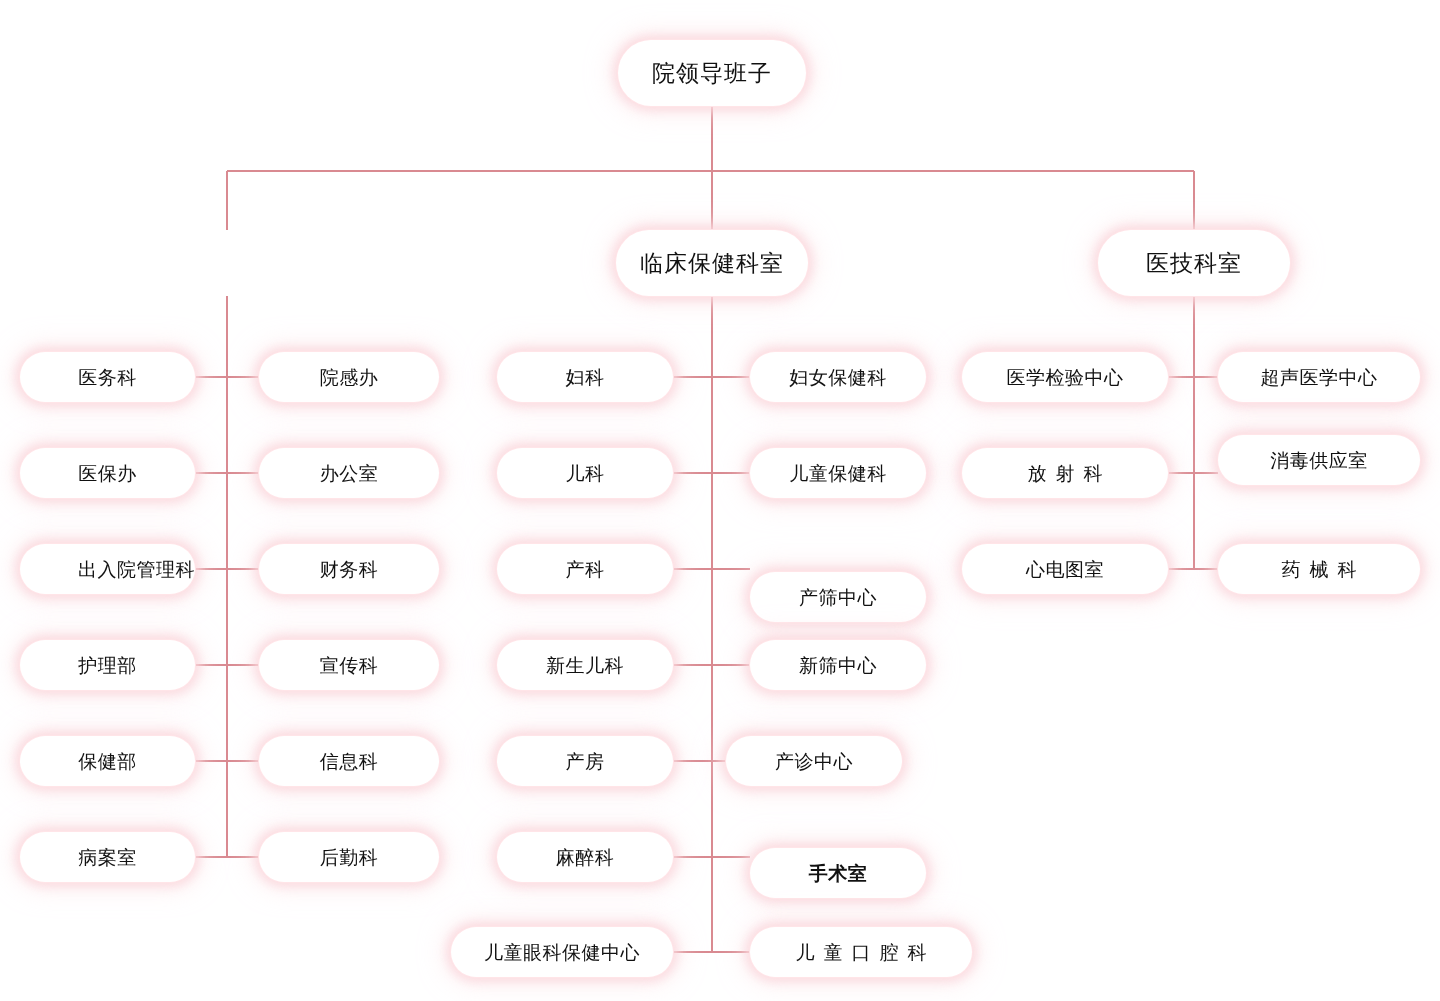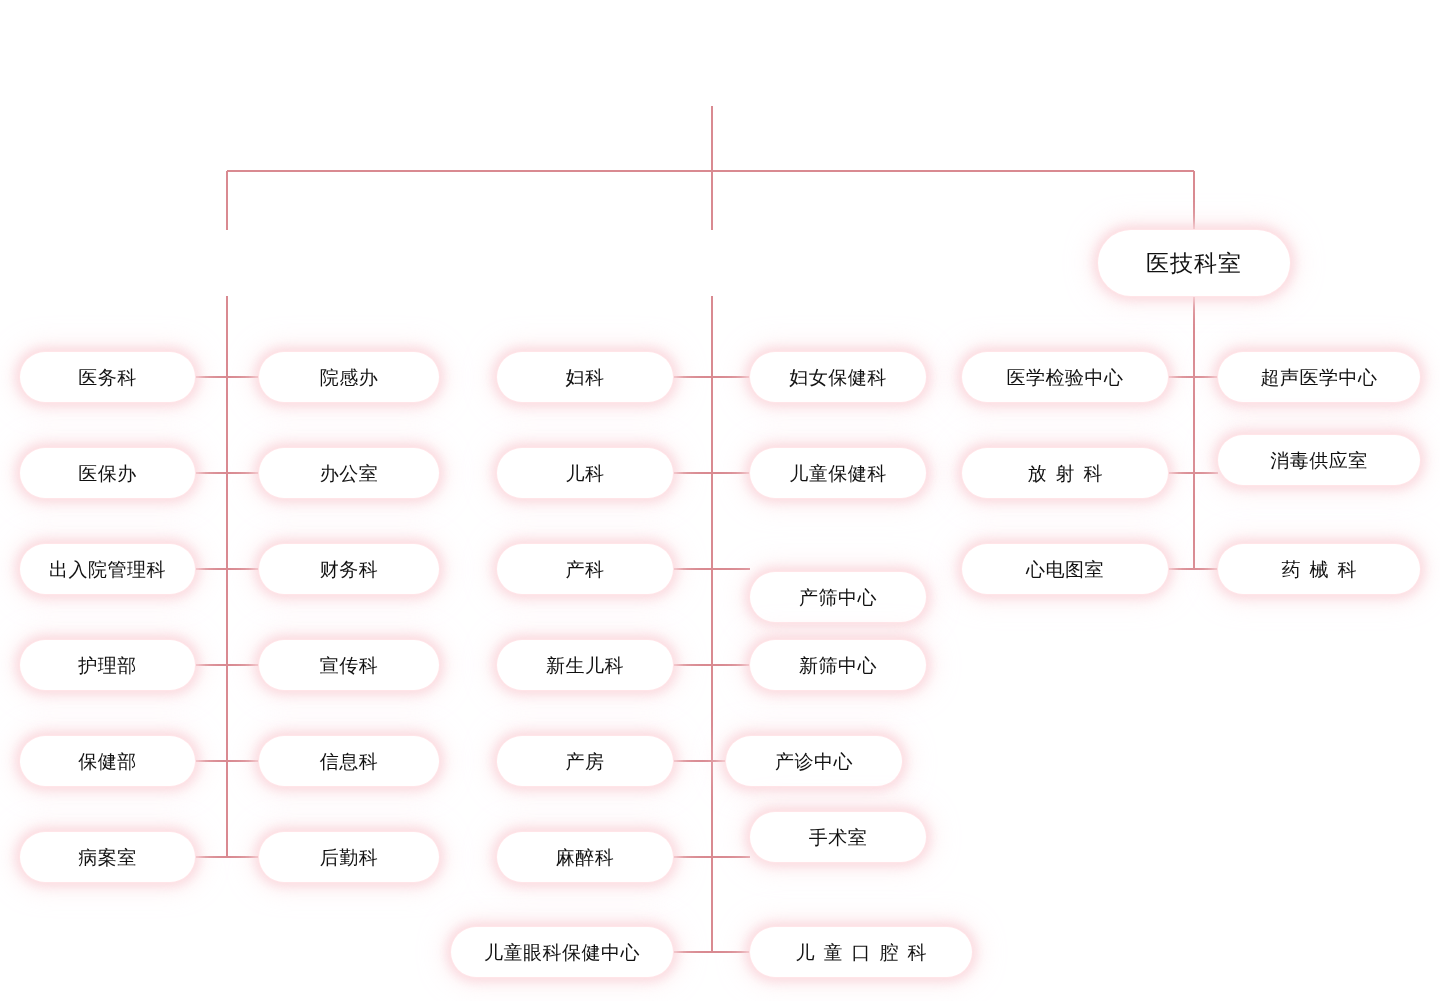--- a/index.html
+++ b/index.html
@@ -114,39 +114,45 @@
       <line x1="1168" y1="377" x2="1194" y2="377" stroke="#d98a91" stroke-width="1.4" shape-rendering="crispEdges"></line>
       <line x1="1194" y1="377" x2="1218" y2="377" stroke="#d98a91" stroke-width="1.4" shape-rendering="crispEdges"></line>
       <line x1="1168" y1="473" x2="1194" y2="473" stroke="#d98a91" stroke-width="1.4" shape-rendering="crispEdges"></line>
       <line x1="1194" y1="473" x2="1218" y2="473" stroke="#d98a91" stroke-width="1.4" shape-rendering="crispEdges"></line>
       <line x1="1168" y1="569" x2="1194" y2="569" stroke="#d98a91" stroke-width="1.4" shape-rendering="crispEdges"></line>
       <line x1="1194" y1="569" x2="1218" y2="569" stroke="#d98a91" stroke-width="1.4" shape-rendering="crispEdges"></line>
       <line x1="673" y1="952" x2="712" y2="952" stroke="#d98a91" stroke-width="1.4" shape-rendering="crispEdges"></line>
       <line x1="712" y1="952" x2="750" y2="952" stroke="#d98a91" stroke-width="1.4" shape-rendering="crispEdges"></line>
     </svg>
 
-
+  <div class="node level-1" id="node-root" style="left: 618px; top: 40px; width: 188px;">
+    <span class="node-label">院领导班子</span>
+  </div>
+
+  <div class="node level-2" id="node-branch-1" style="left: 616px; top: 230px; width: 192px;">
+    <span class="node-label">临床保健科室</span>
+  </div>
   <div class="node level-2" id="node-branch-2" style="left: 1098px; top: 230px; width: 192px;">
     <span class="node-label">医技科室</span>
   </div>
 
   <div id="leaf-layer">
       <div class="node level-3" style="left: 20px; top: 352px; width: 175px;">
         <span class="node-label">医务科</span>
       </div>
       <div class="node level-3" style="left: 259px; top: 352px; width: 180px;">
         <span class="node-label">院感办</span>
       </div>
       <div class="node level-3" style="left: 20px; top: 448px; width: 175px;">
         <span class="node-label">医保办</span>
       </div>
       <div class="node level-3" style="left: 259px; top: 448px; width: 180px; text-align: right;">
         <span class="node-label">办公室</span>
       </div>
-      <div class="node level-3" style="left: 20px; top: 544px; width: 175px;">
+      <div class="node level-3" style="left: 20px; top: 544px; width: 175px; justify-content: flex-end;">
         <span class="node-label">出入院管理科</span>
       </div>
       <div class="node level-3" style="left: 259px; top: 544px; width: 180px;">
         <span class="node-label">财务科</span>
       </div>
       <div class="node level-3" style="left: 20px; top: 640px; width: 175px;">
         <span class="node-label">护理部</span>
       </div>
       <div class="node level-3" style="left: 259px; top: 640px; width: 180px;">
         <span class="node-label">宣传科</span>
@@ -189,21 +195,21 @@
       </div>
       <div class="node level-3" style="left: 497px; top: 736px; width: 176px;">
         <span class="node-label">产房</span>
       </div>
       <div class="node level-3" style="left: 726px; top: 736px; width: 176px;">
         <span class="node-label">产诊中心</span>
       </div>
       <div class="node level-3" style="left: 497px; top: 832px; width: 176px;">
         <span class="node-label">麻醉科</span>
       </div>
-      <div class="node level-3" style="left: 750px; top: 812px; width: 176px;">
+      <div class="node level-3" style="left: 750px; top: 848px; width: 176px; font-weight: bold;">
         <span class="node-label">手术室</span>
       </div>
       <div class="node level-3" style="left: 962px; top: 352px; width: 206px;">
         <span class="node-label">医学检验中心</span>
       </div>
       <div class="node level-3" style="left: 1218px; top: 352px; width: 202px;">
         <span class="node-label">超声医学中心</span>
       </div>
       <div class="node level-3 spaced" style="left: 962px; top: 448px; width: 206px;">
         <span class="node-label">放射科</span>

